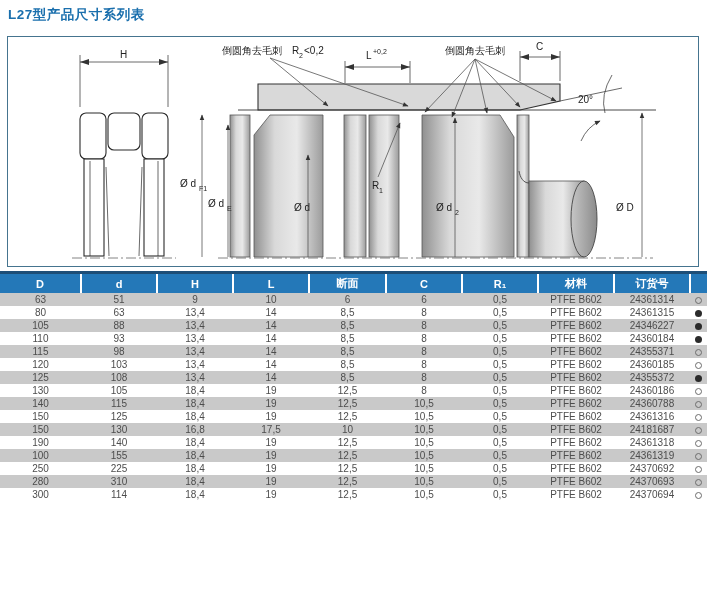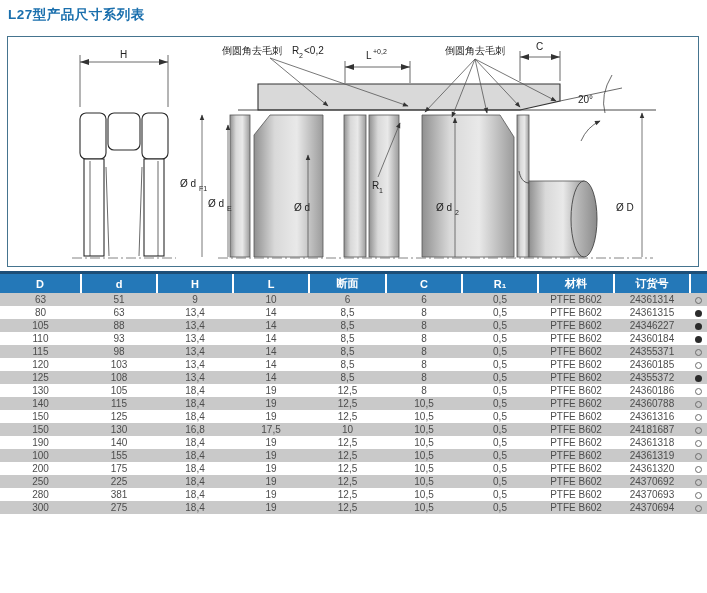--- a/index.html
+++ b/index.html
@@ -339,58 +339,46 @@
             <td>18,4</td>
             <td>19</td>
             <td>12,5</td>
             <td>10,5</td>
             <td>0,5</td>
             <td>PTFE B602</td>
             <td>24361319</td>
             <td><span class="dot dot-open"></span></td>
           </tr>
           <tr>
-            <td>200</td>
-            <td>175</td>
-            <td>18,4</td>
-            <td>19</td>
-            <td>12,5</td>
-            <td>10,5</td>
-            <td>0,5</td>
-            <td>PTFE B602</td>
-            <td>24361320</td>
-            <td><span class="dot dot-open"></span></td>
-          </tr>
-          <tr>
             <td>250</td>
             <td>225</td>
             <td>18,4</td>
             <td>19</td>
             <td>12,5</td>
             <td>10,5</td>
             <td>0,5</td>
             <td>PTFE B602</td>
             <td>24370692</td>
             <td><span class="dot dot-open"></span></td>
           </tr>
           <tr>
             <td>280</td>
-            <td>381</td>
+            <td>310</td>
             <td>18,4</td>
             <td>19</td>
             <td>12,5</td>
             <td>10,5</td>
             <td>0,5</td>
             <td>PTFE B602</td>
             <td>24370693</td>
             <td><span class="dot dot-open"></span></td>
           </tr>
           <tr>
             <td>300</td>
-            <td>275</td>
+            <td>114</td>
             <td>18,4</td>
             <td>19</td>
             <td>12,5</td>
             <td>10,5</td>
             <td>0,5</td>
             <td>PTFE B602</td>
             <td>24370694</td>
             <td><span class="dot dot-open"></span></td>
           </tr>
         </tbody>

